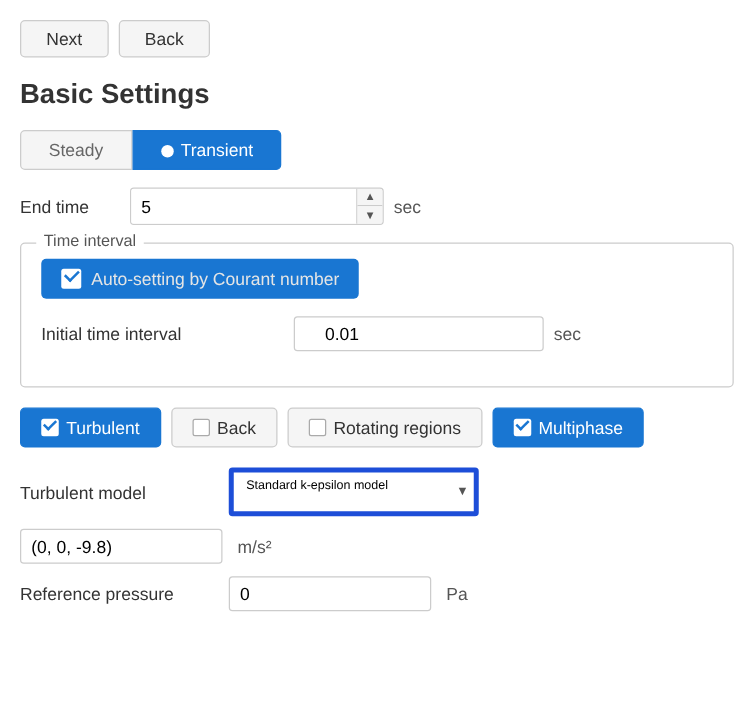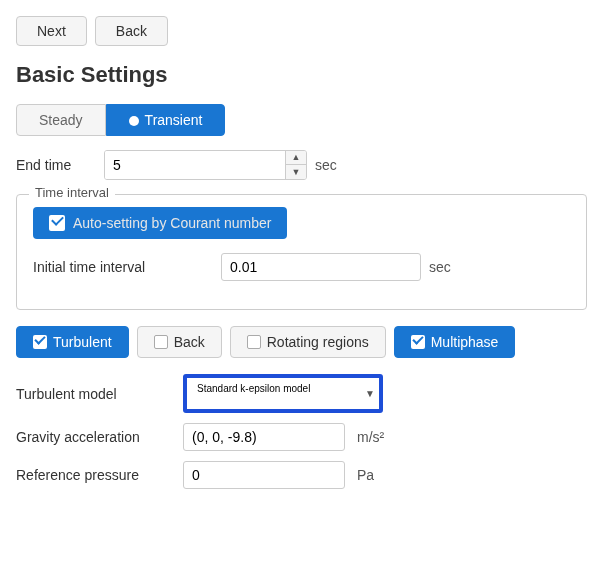--- a/index.html
+++ b/index.html
@@ -173,24 +173,25 @@
       width: 9px;
       height: 5px;
       border-left: 2px solid #1976d2;
       border-bottom: 2px solid #1976d2;
       transform: rotate(-45deg);
     }
 
     .input-plain {
       border: 1px solid #ccc;
       border-radius: 3px;
-      padding: 5px 8px;
+      padding: 5px 24px;
       font-size: 14px;
       width: 200px;
       outline: none;
+      margin-left: 14px;
     }
 
     
     .options-row {
       display: flex;
       gap: 8px;
       margin-bottom: 16px;
       align-items: center;
     }
     .opt-btn {
@@ -357,21 +358,20 @@
       <select>
         <option>Standard k-epsilon model</option>
         <option>k-omega SST</option>
         <option>Laminar</option>
       </select>
       <span class="select-arrow">▼</span>
     </div>
   </div>
 
   <div class="setting-row">
-    <span class="setting-label">Gravity acceleration</span>
     <input class="input-value" type="text" value="(0, 0, -9.8)" style="">
     <span class="field-unit">m/s²</span>
   </div>
 
   <div class="setting-row">
     <span class="setting-label">Reference pressure</span>
     <input class="input-value" type="text" value="0" style="">
     <span class="field-unit">Pa</span>
   </div>
 

